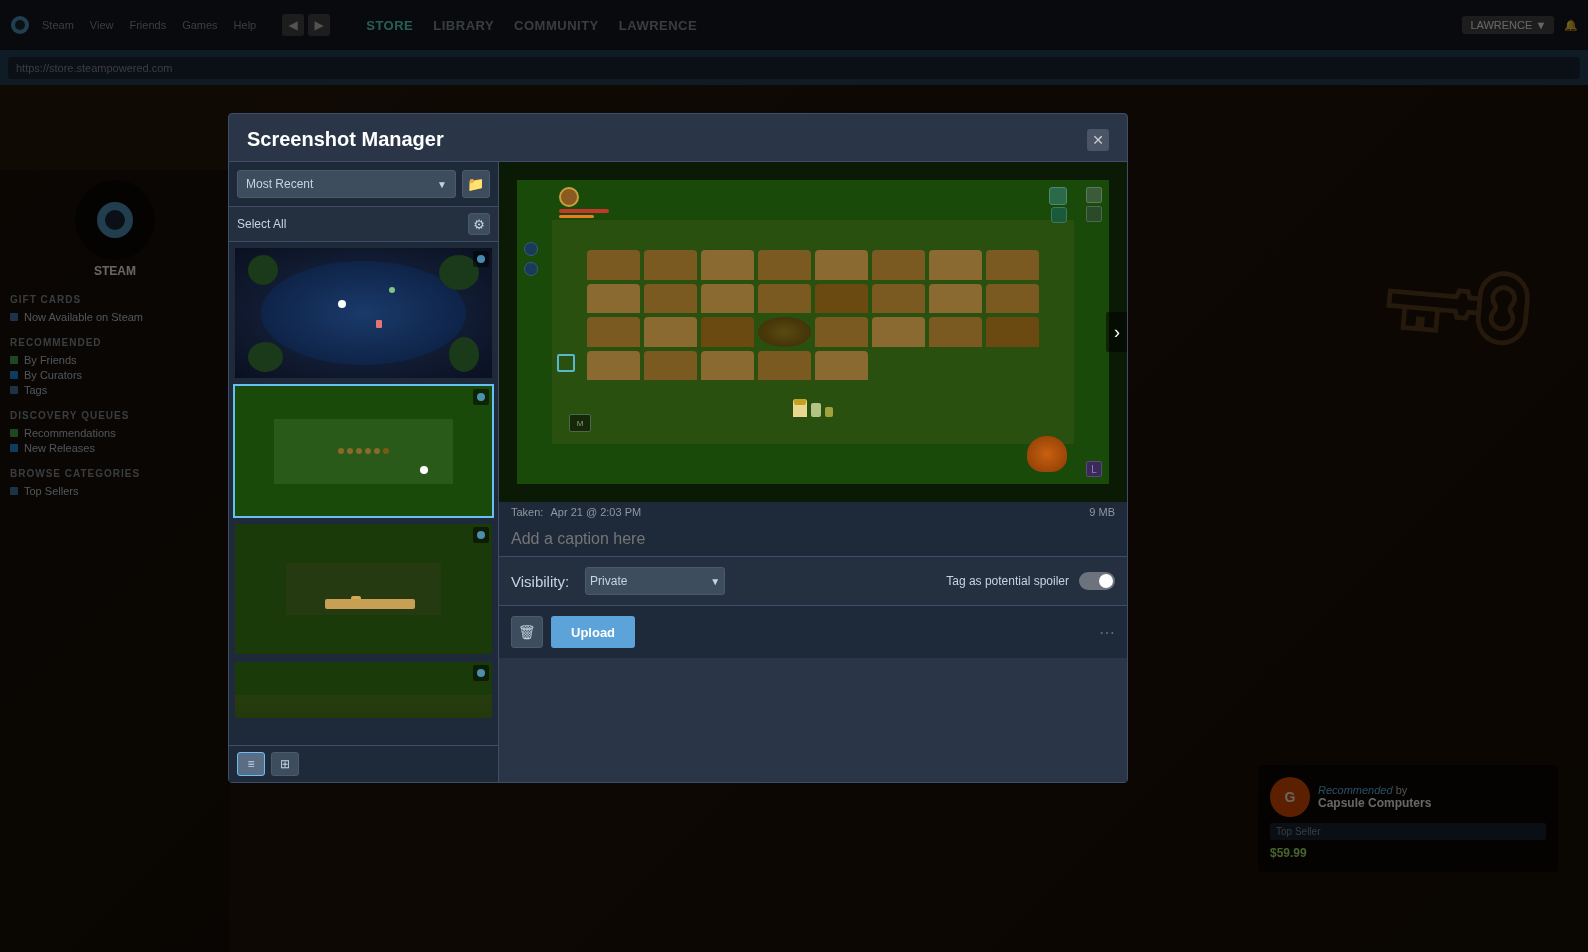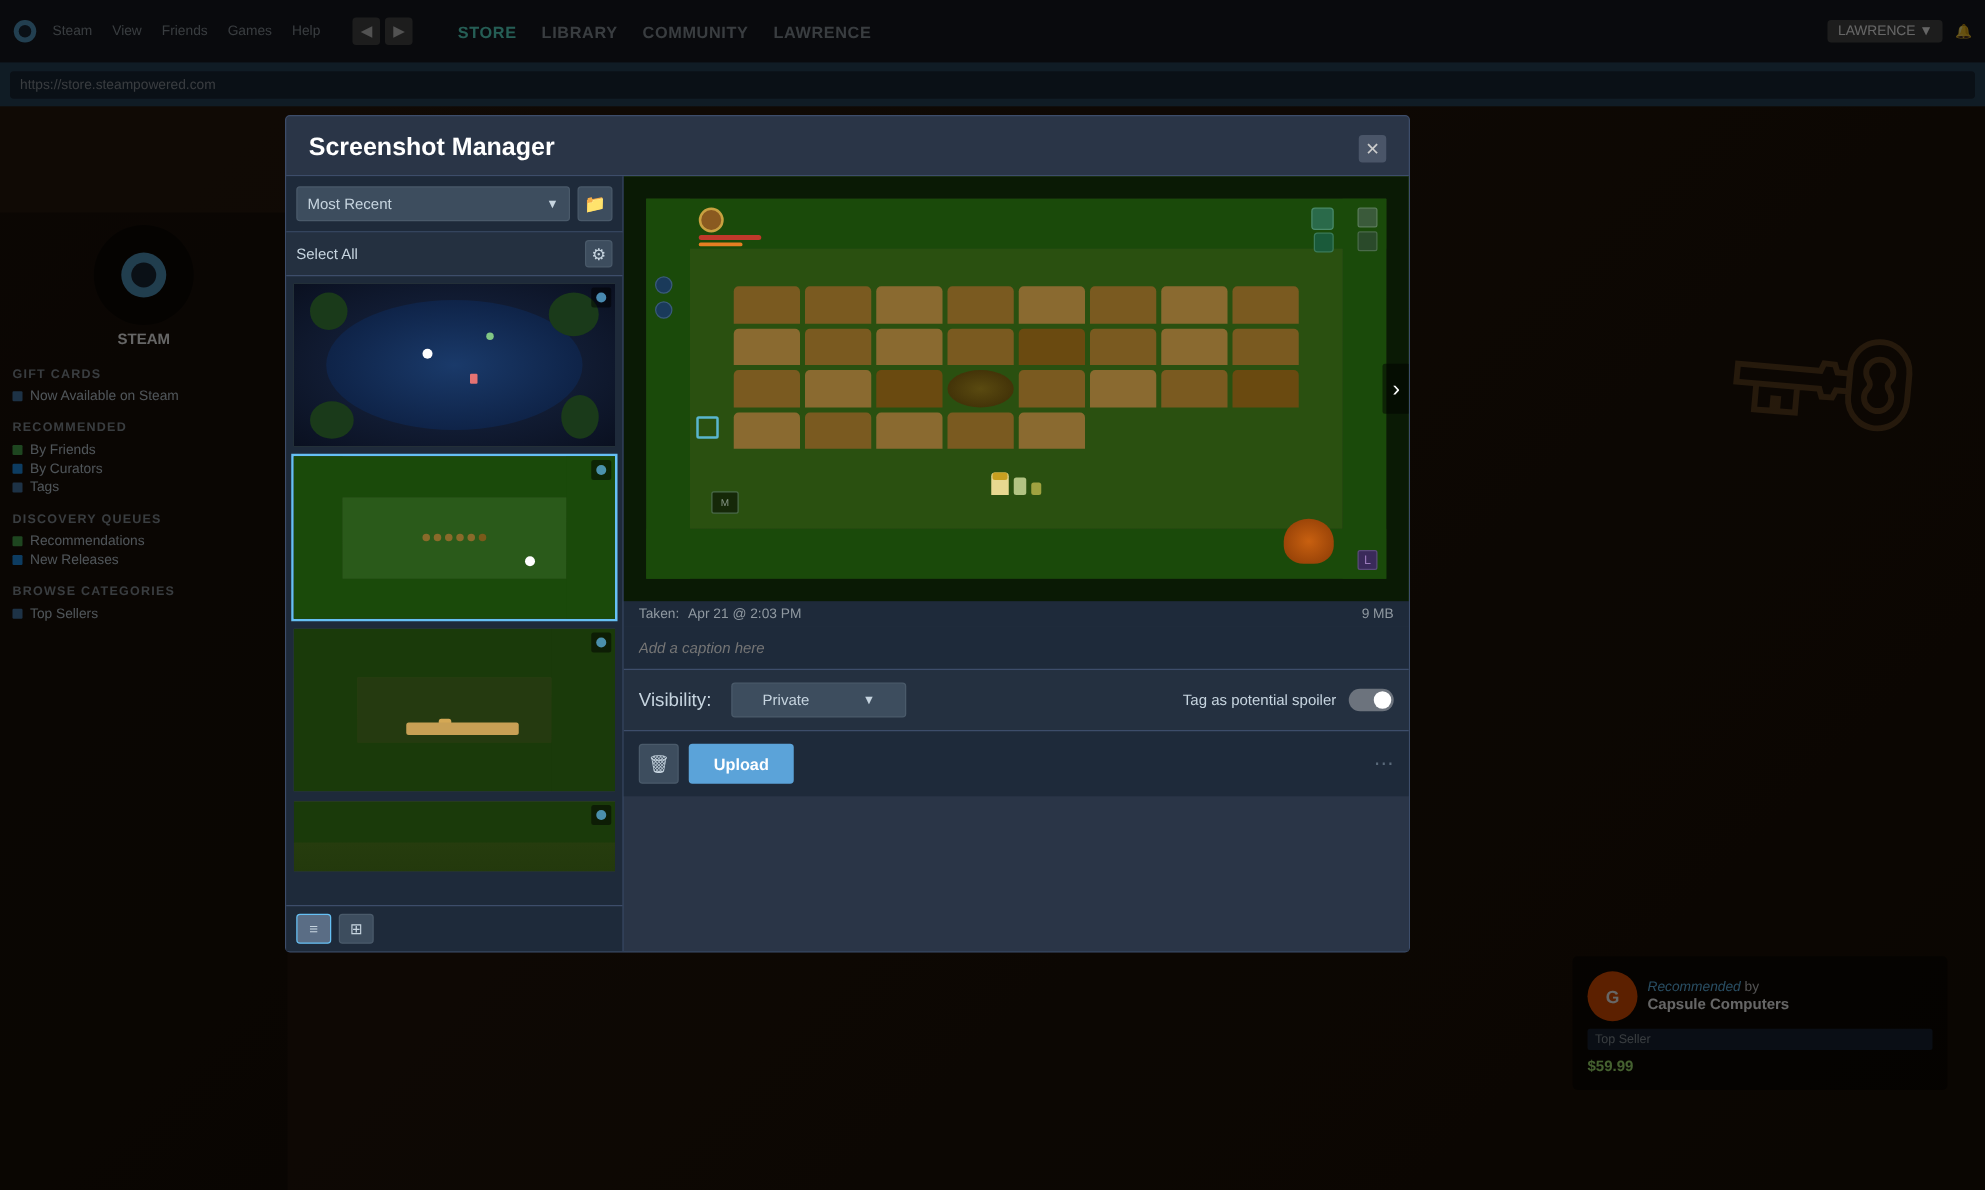--- a/index.html
+++ b/index.html
@@ -195,21 +195,21 @@
     .modal-overlay {
       position: absolute;
       top: 0; left: 0; right: 0; bottom: 0;
       background: rgba(0,0,0,0.6);
       z-index: 10;
     }
 
     
     .modal {
       position: absolute;
-      top: 92px;
+      top: 113px;
       left: 228px;
       width: 900px;
       background: #2a3547;
       border: 1px solid #3d4d6a;
       border-radius: 4px;
       z-index: 20;
       display: flex;
       flex-direction: column;
     }
     .modal-header {
@@ -408,23 +408,22 @@
     .caption-area {
       padding: 8px 12px;
       background: #1e2a3a;
       border-bottom: 1px solid #3d4d6a;
     }
     .caption-input {
       width: 100%;
       background: transparent;
       border: none;
       color: #0ea5e9;
-      font-size: 12px;
+      font-size: 16px;
       outline: none;
-      font-style: italic;
     }
 
     .storage-info {
       padding: 6px 12px;
       font-size: 11px;
       color: #8f98a0;
       font-style: italic;
       text-align: right;
       background: #243040;
     }
@@ -440,21 +439,21 @@
       font-size: 15px;
       color: #c6d4df;
     }
     .visibility-select {
       background: #3d4d5e;
       border: 1px solid #4a5a6a;
       border-radius: 3px;
       height: 28px;
       display: flex;
       align-items: center;
-      padding: 0 24px;
+      padding: 0 4px;
       color: #c6d4df;
       font-size: 12px;
       cursor: pointer;
       gap: 8px;
       min-width: 140px;
       justify-content: space-between;
     }
     .spoiler-row {
       display: flex;
       align-items: center;

